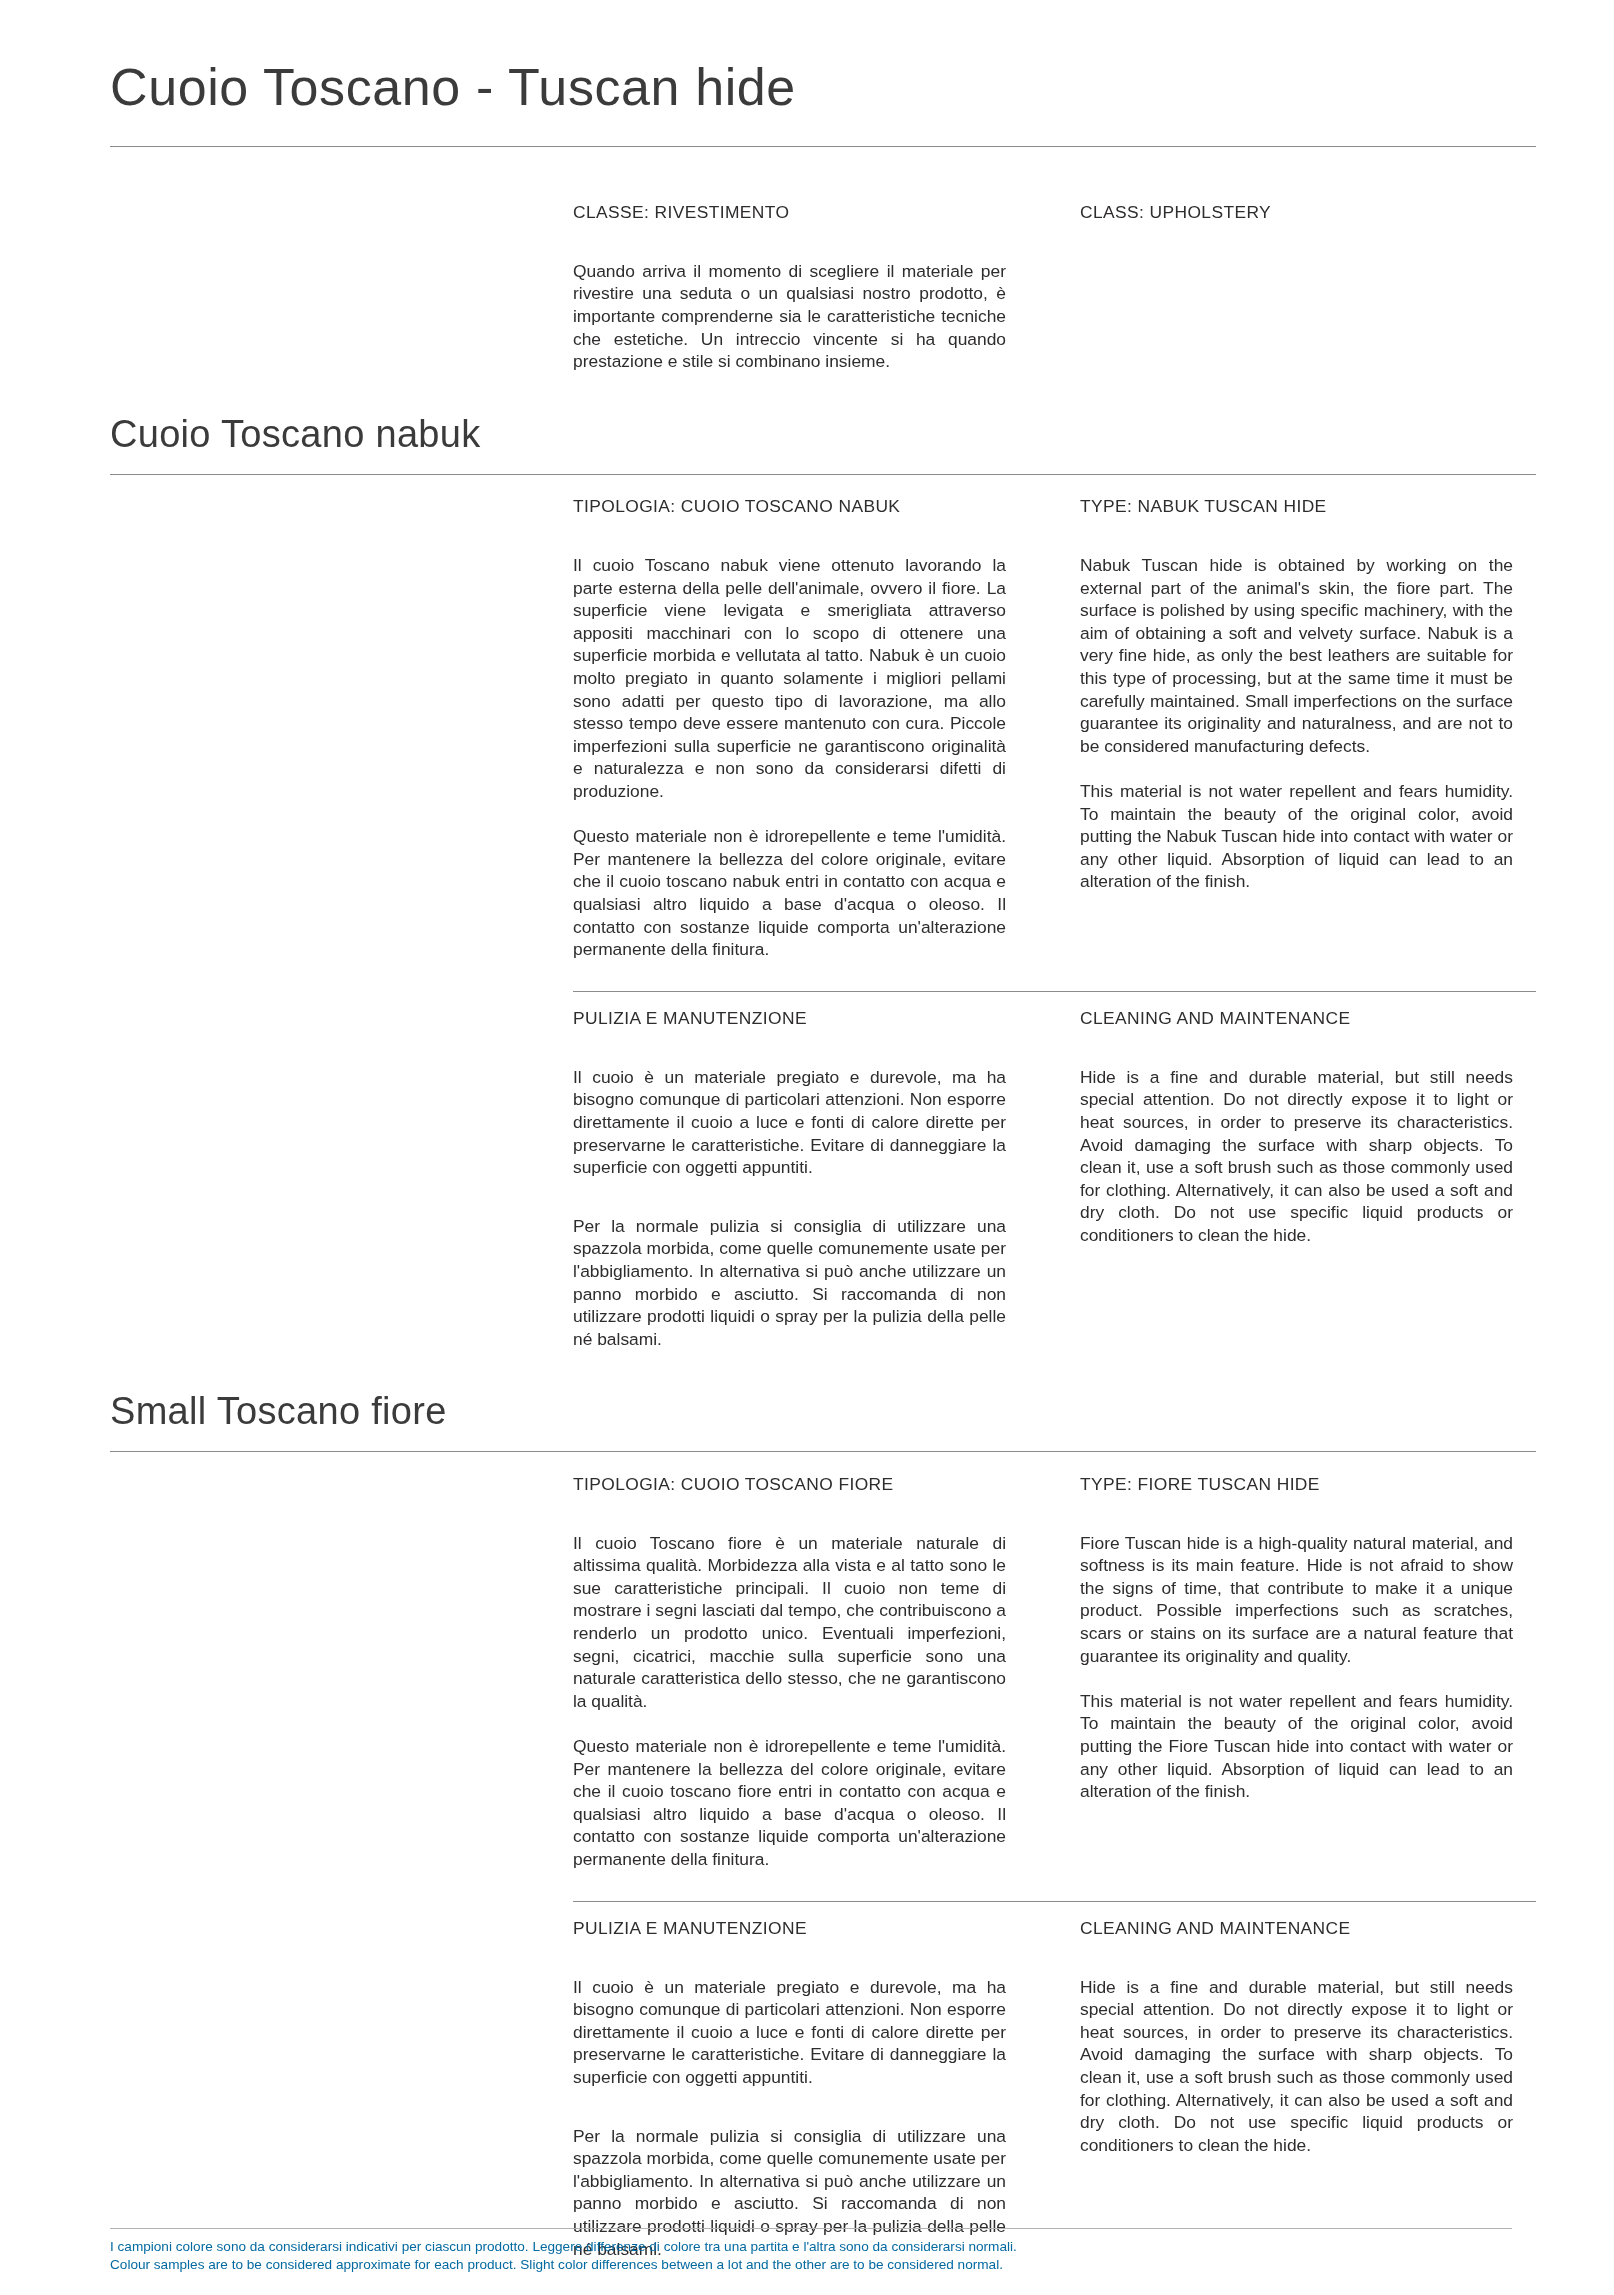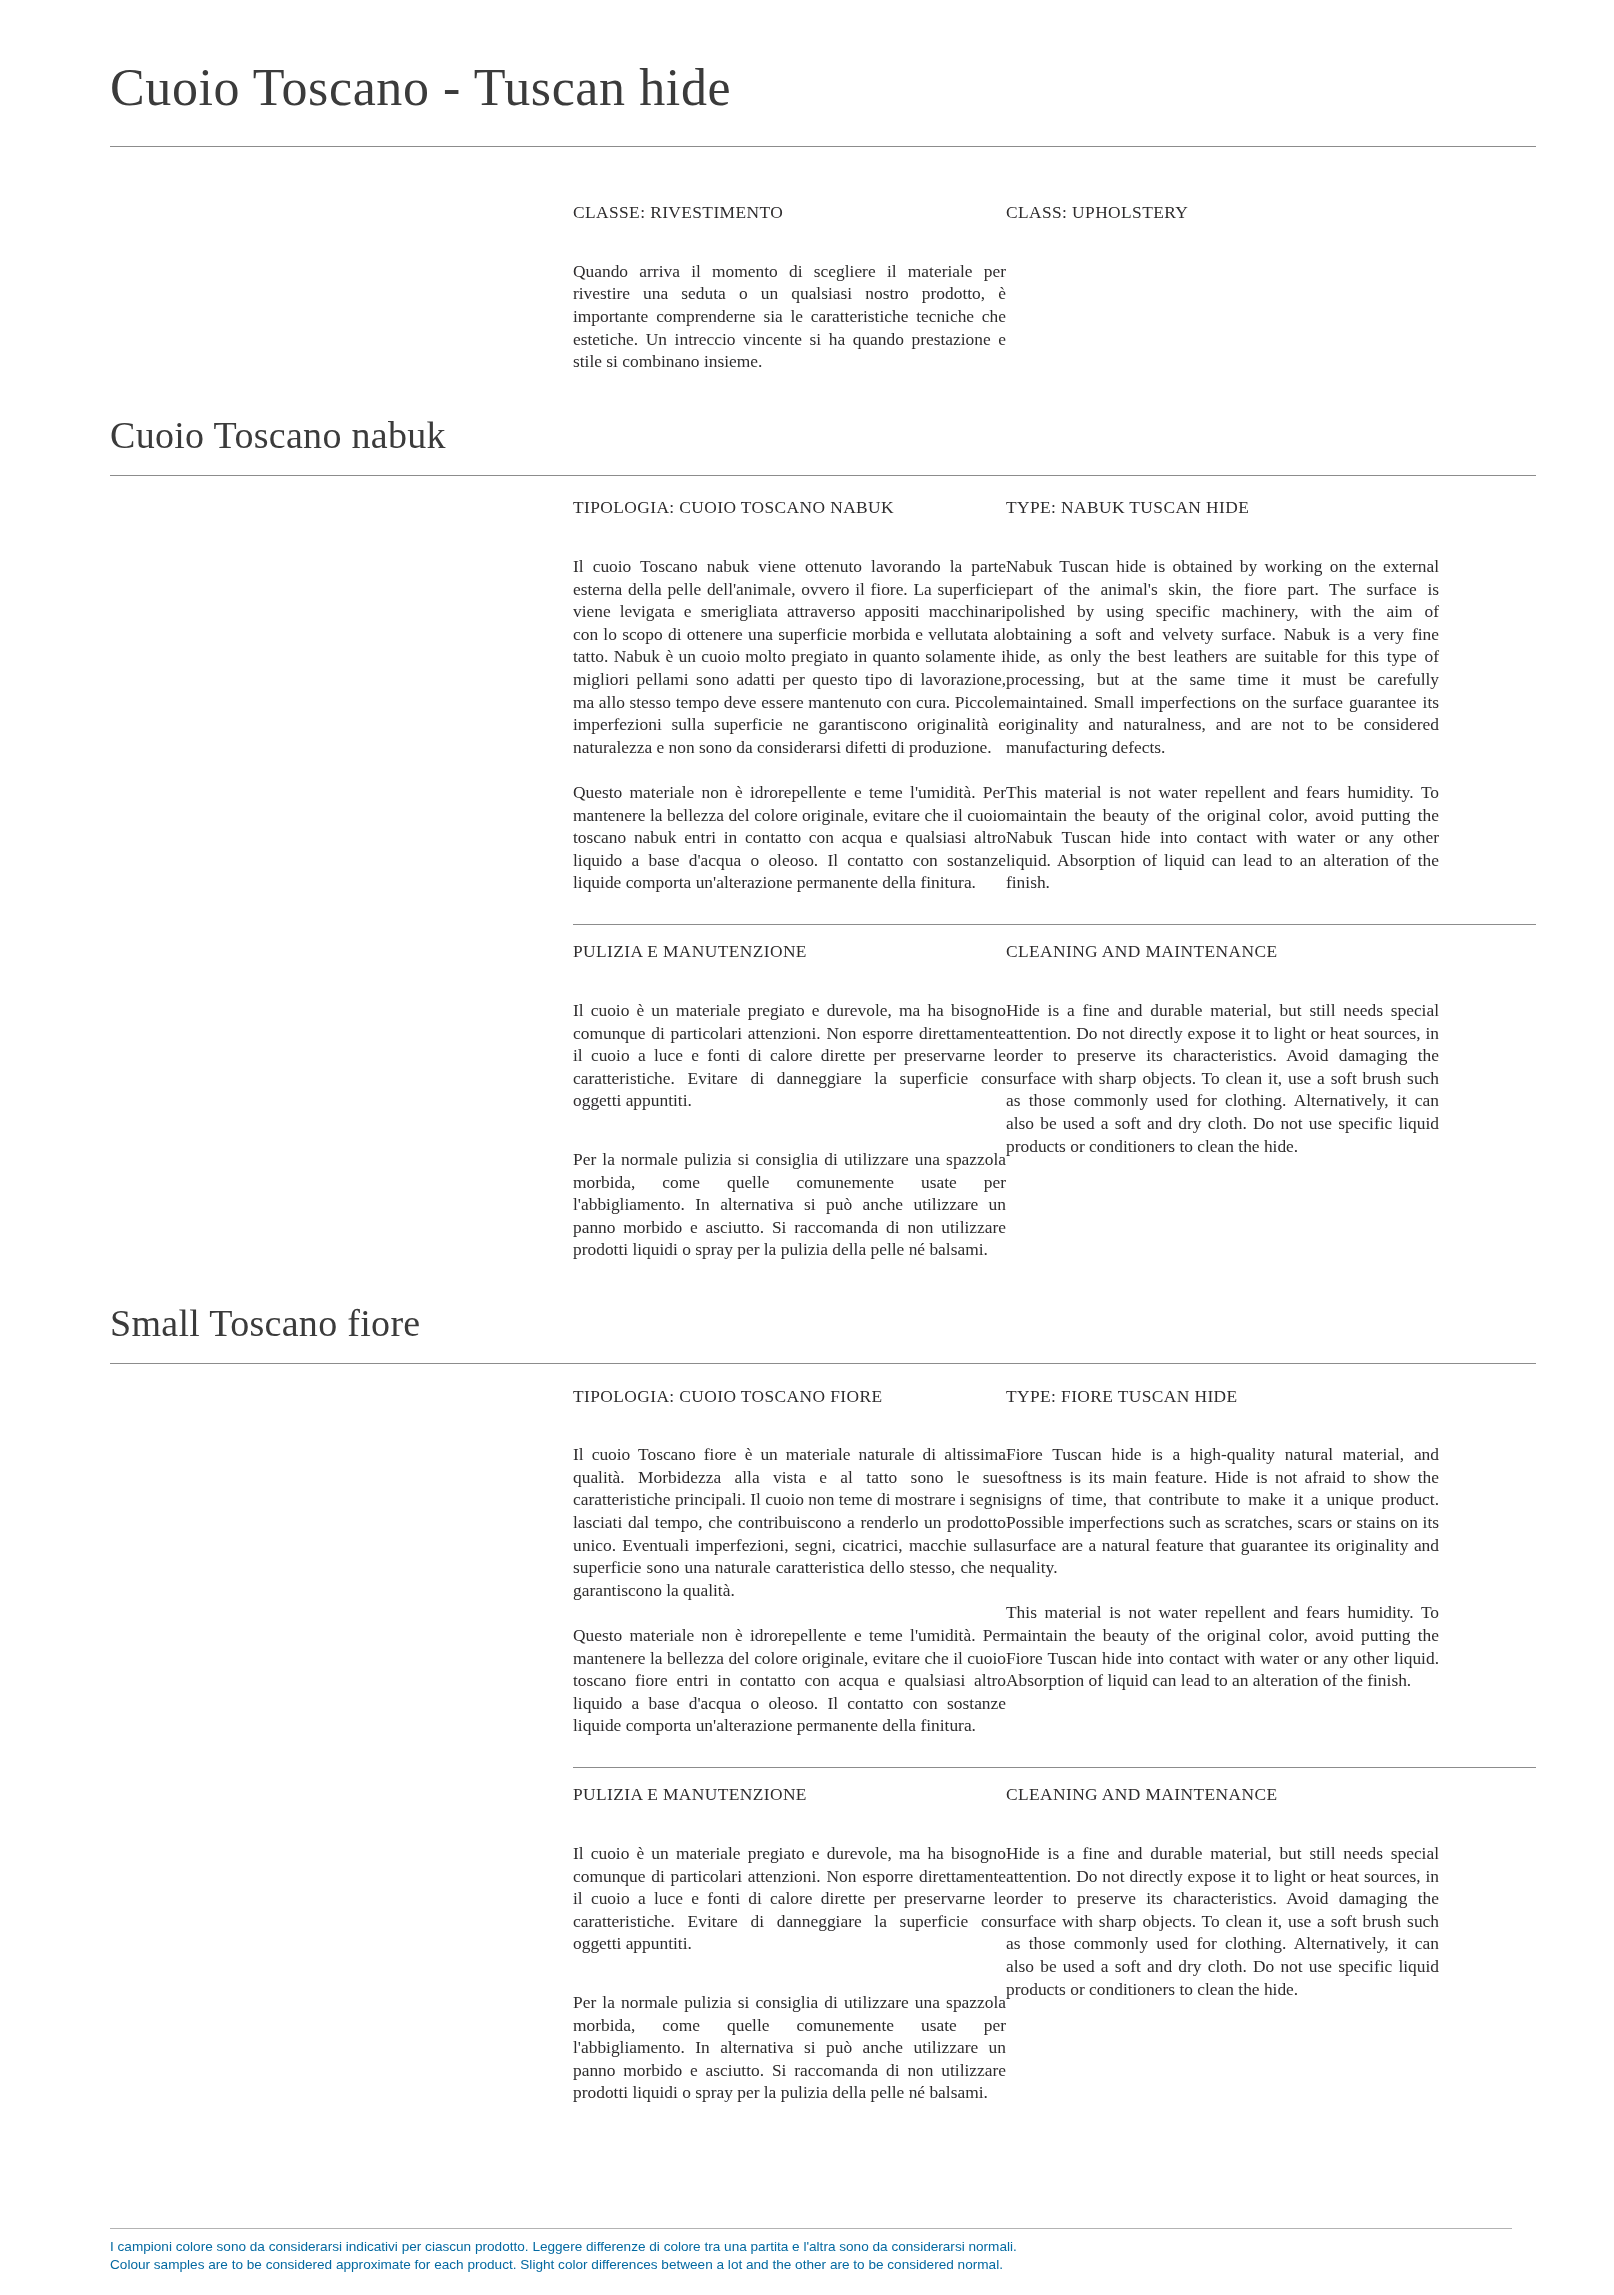--- a/index.html
+++ b/index.html
@@ -6,35 +6,36 @@
   html, body { background: #ffffff; }
   .sheet {
     position: relative;
     width: 1614px;
     height: 2295px;
     background: #ffffff;
     color: #2e2c2d;
     font-family: "Liberation Sans", sans-serif;
     overflow: hidden;
   }
-  .content { padding: 59px 78px 0 110px; font-family: Liberation Serif, serif; }
+  .content { padding: 59px 78px 0 110px; }
 
   h1.page-title {
     font-size: 52px;
     font-weight: 300;
     color: #3b3b3b;
     letter-spacing: 0.6px;
     line-height: 1.1;
   }
   .rule { border: none; height: 0; border-top: 1.3px solid #8c8c8c; }
   .title-rule { margin-top: 30px; }
 
   .row {
     display: grid;
     grid-template-columns: 433px 433px;
+    column-gap: 74px;
     margin-left: 463px;
   }
   .intro-row { margin-top: 54px; }
 
   .colhead {
     font-size: 17.4px;
     font-weight: 400;
     letter-spacing: 0.4px;
     color: #2e2c2d;
     margin-bottom: 20.7px;

